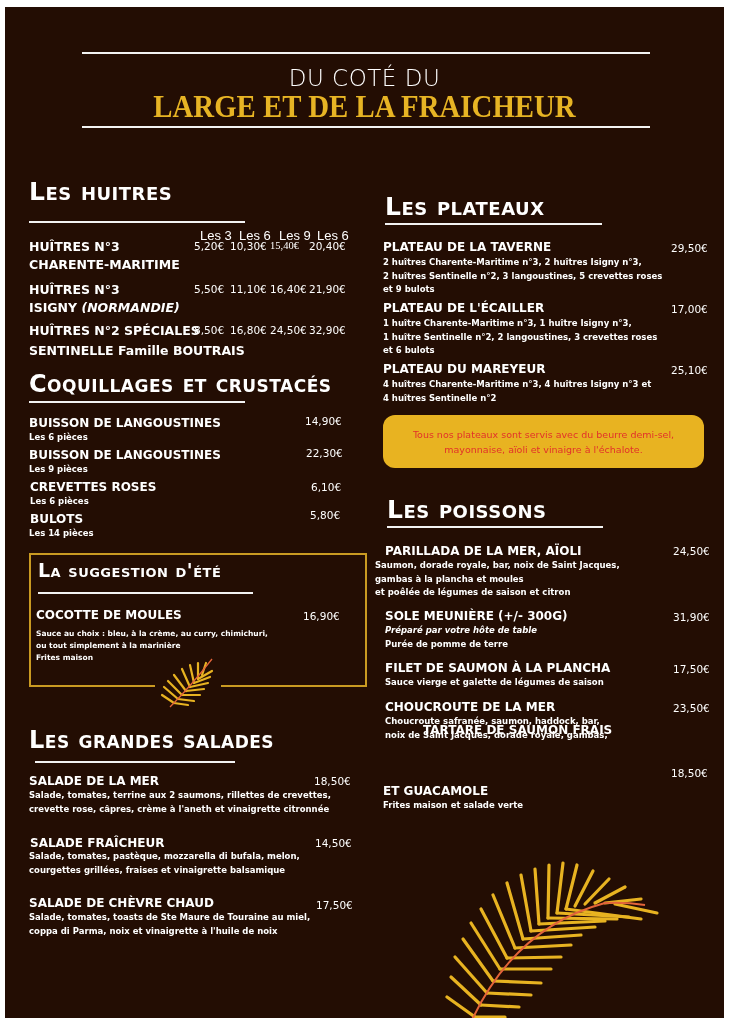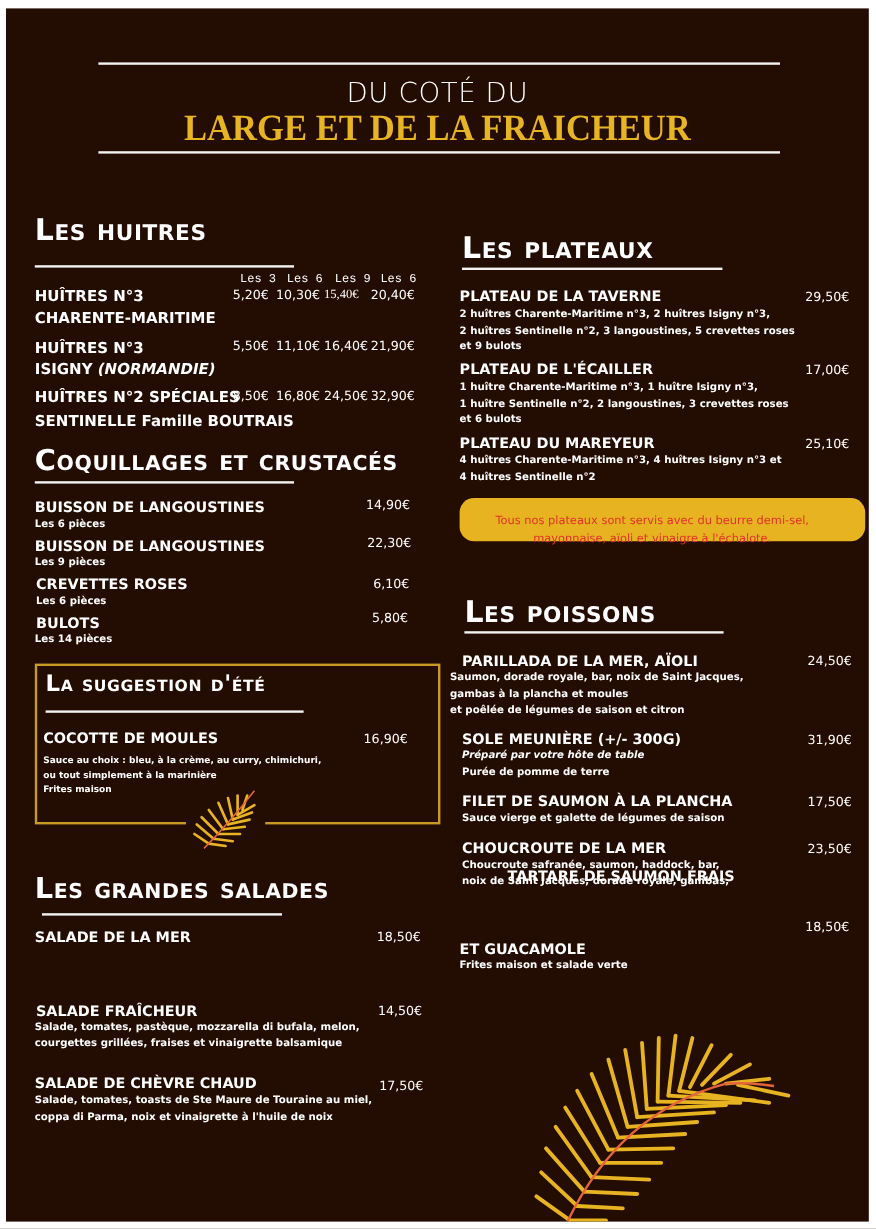--- a/index.html
+++ b/index.html
@@ -21,23 +21,23 @@
 
   .sec-title { position:absolute; font-family:"DejaVu Sans", sans-serif; font-weight:bold;
     color:#fff; font-variant:small-caps; letter-spacing:0.5px; white-space:nowrap; }
   .sec-title.big { font-size:25px; }
 
   .iname { position:absolute; font-family:"DejaVu Sans", sans-serif; font-weight:bold; font-size:12.5px; color:#fff; white-space:nowrap; }
   .iname.sm { font-size:12px; }
   .price { position:absolute; font-family:"DejaVu Sans", sans-serif; font-size:10.5px; color:#fff; white-space:nowrap; }
   .desc { position:absolute; font-family:"DejaVu Sans", sans-serif; font-weight:bold; font-size:8.5px; color:#fff; line-height:13.5px; white-space:nowrap; }
   .desc i { font-style:italic; }
-  .colh { position:absolute; font-family:Liberation Mono, monospace; font-size:10px; color:#fff; }
-
-  .note-box { position:absolute; left:378px; top:408px; width:321px; height:36px; background:#e8b321; border-radius:12px;padding-left:17px; }
+  .colh { position:absolute; font-family:Liberation Sans, sans-serif; font-size:13px; color:#fff; }
+
+  .note-box { position:absolute; left:378px; top:408px; width:321px; height:53px; background:#e8b321; border-radius:12px; }
   .note-text { position:absolute; left:0; top:12px; width:321px; text-align:center; color:#e2312a;
     font-family:"DejaVu Sans", sans-serif; font-size:9.5px; line-height:15px; }
 
   .sugg-box { position:absolute; left:24px; top:546px; width:338px; height:134px; border:2px solid #c99a22; box-sizing:border-box; }
 </style>
 </head>
 <body>
 
 <div class="page">
 
@@ -129,20 +129,24 @@
       <line x1="38" y1="22" x2="52" y2="14"></line>
     </g>
     <path d="M10 50 Q30 30 52 2" stroke="#e3643a" stroke-width="1.3" fill="none"></path>
   </svg>
 
   <div class="sec-title big" style="left:24px; top:719px; font-size:24px;">Les grandes salades</div>
   <div class="rule" style="left:30px; top:754px; width:200px;"></div>
 
   <div class="iname sm" style="left:24px; top:767px;">SALADE DE LA MER</div>
   <div class="price" style="left:309px; top:768px;">18,50€</div>
+  <div class="desc" style="left:24px; top:782px;">
+    <div>Salade, tomates, terrine aux 2 saumons, rillettes de crevettes,</div>
+    <div>crevette rose, câpres, crème à l'aneth et vinaigrette citronnée</div>
+  </div>
 
   <div class="iname sm" style="left:25px; top:829px;">SALADE FRAÎCHEUR</div>
   <div class="price" style="left:310px; top:830px;">14,50€</div>
   <div class="desc" style="left:24px; top:843px;">
     <div>Salade, tomates, pastèque, mozzarella di bufala, melon,</div>
     <div>courgettes grillées, fraises et vinaigrette balsamique</div>
   </div>
 
   <div class="iname sm" style="left:24px; top:889px;">SALADE DE CHÈVRE CHAUD</div>
   <div class="price" style="left:311px; top:892px;">17,50€</div>

